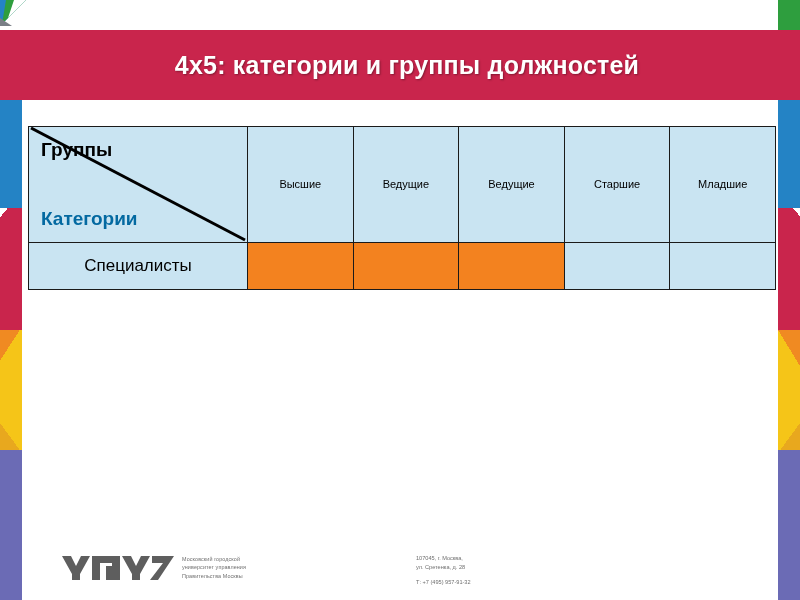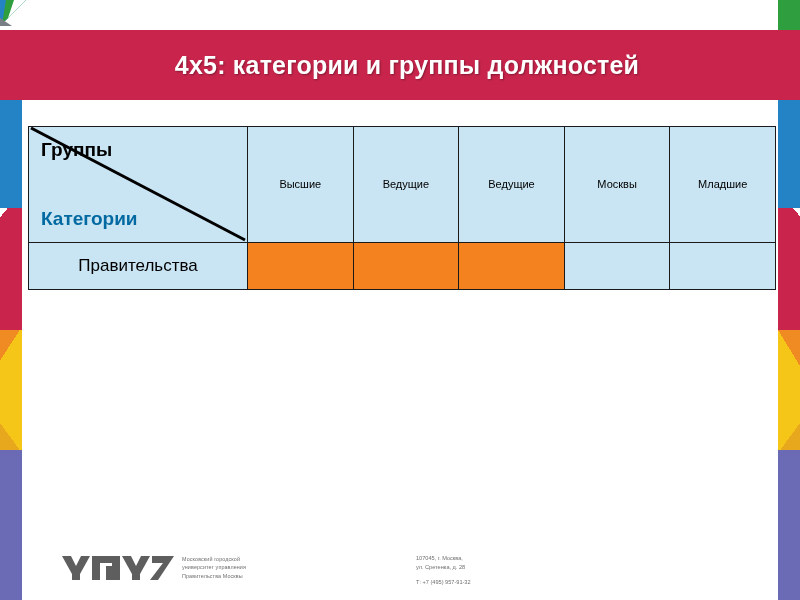--- a/index.html
+++ b/index.html
@@ -242,27 +242,27 @@
               <svg class="corner-diag" viewBox="0 0 218 115" preserveAspectRatio="none">
                 <line x1="2" y1="1" x2="216" y2="113" stroke="#000000" stroke-width="3"></line>
               </svg>
               <div class="corner-groups">Группы</div>
               <div class="corner-categories">Категории</div>
             </div>
           </th>
           <th class="colhead">Высшие</th>
           <th class="colhead">Ведущие</th>
           <th class="colhead">Ведущие</th>
-          <th class="colhead">Москвы</th>
+          <th class="colhead">Старшие</th>
           <th class="colhead">Младшие</th>
         </tr>
       </thead>
       <tbody>
         <tr class="r1">
-          <td class="rowhead">Правительства</td>
+          <td class="rowhead">Специалисты</td>
           <td class="cell on"></td>
           <td class="cell on"></td>
           <td class="cell on"></td>
           <td class="cell off"></td>
           <td class="cell off"></td>
         </tr>
       </tbody>
     </table>
   </div>
 

